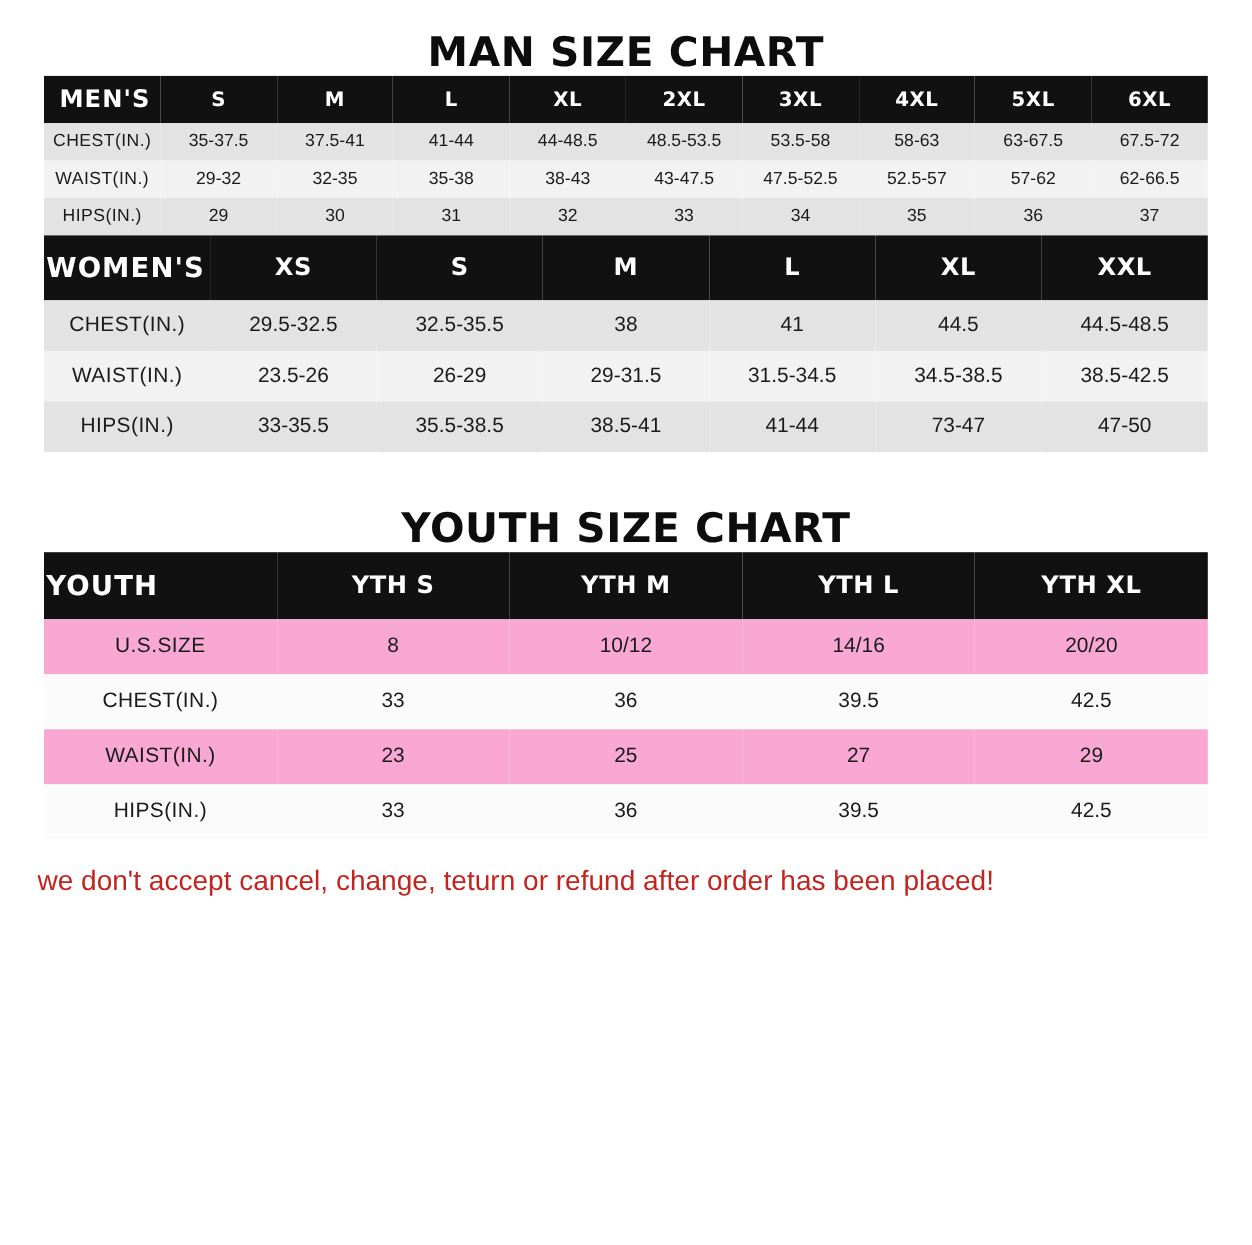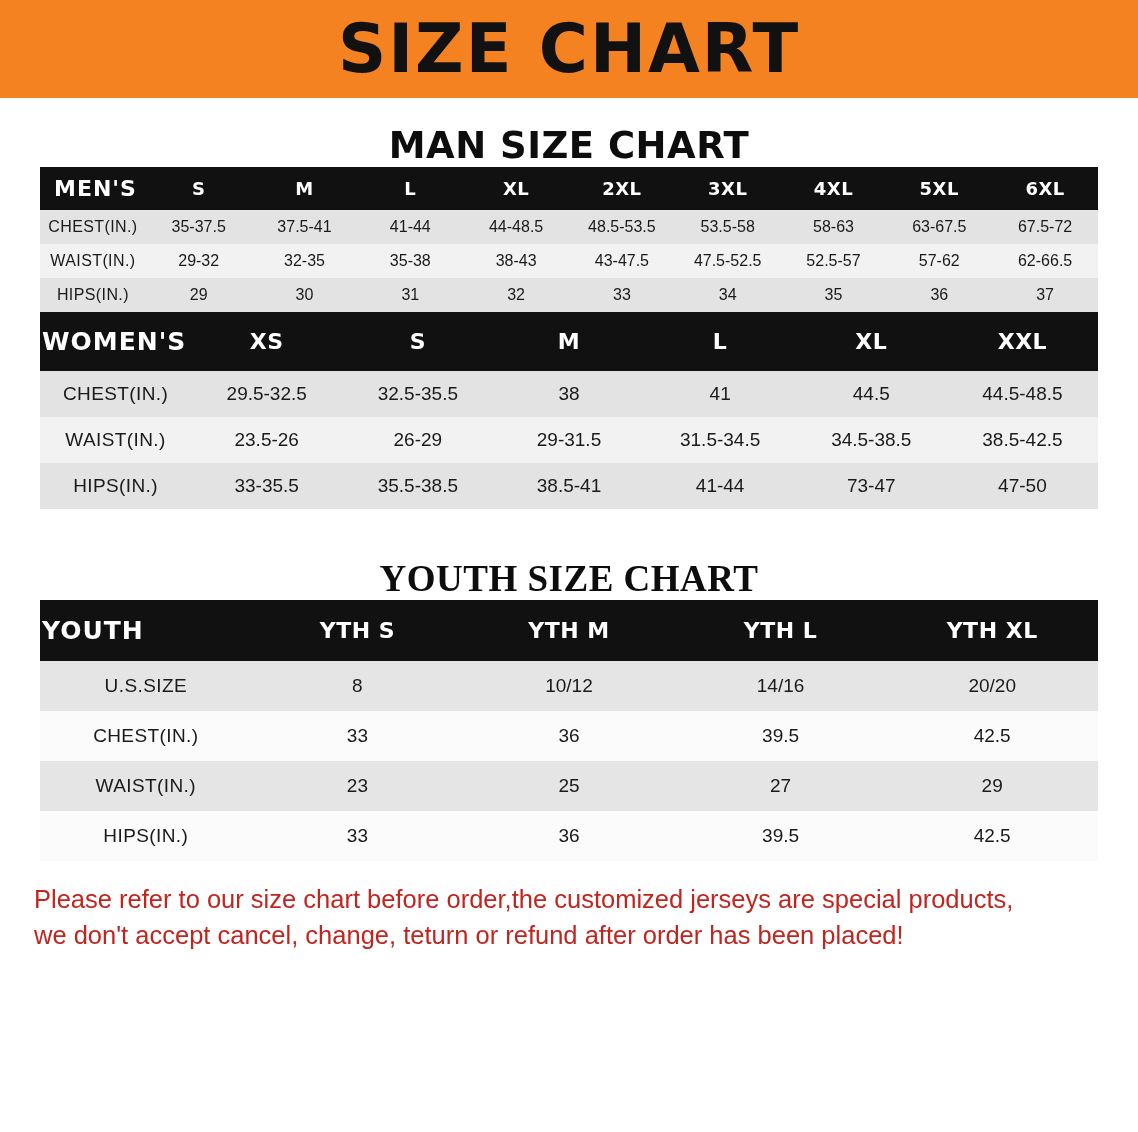--- a/index.html
+++ b/index.html
@@ -41,21 +41,21 @@
   .section-heading {
     text-align: center;
     font-family: "DejaVu Sans", sans-serif;
     font-weight: bold;
     font-size: 37px;
     color: #0d0d0d;
     letter-spacing: 0.5px;
   }
   .h-man   { margin: 26px 0 0 0; }
   .h-women { margin: 44px 0 0 0; }
-  .h-youth { margin: 48px 0 0 0; font-family: Liberation Serif, serif; }
+  .h-youth { margin: 48px 0 0 0; }
 
   
   .table-wrap {
     margin: 0 auto;
     width: 1058px;
   }
   table.size-table {
     width: 100%;
     border-collapse: collapse;
     table-layout: fixed;
@@ -102,43 +102,40 @@
   #women-table thead th { font-size: 22px; padding: 15px 2px; }
   #women-table thead th.row-label-head { font-size: 25px; }
   #women-table td { font-size: 19px; padding: 12px 2px; }
   #women-table td.row-label { font-size: 19px; }
 
   
   #youth-table thead th { font-size: 22px; padding: 16px 2px; }
   #youth-table thead th.row-label-head { font-size: 25px; }
   #youth-table td { font-size: 19px; padding: 14px 2px; }
   #youth-table td.row-label { font-size: 19px; }
-  #youth-table tbody tr.shade-a td { background: #e5e5e5; }
+  #youth-table tbody tr.shade-a td { background: #f9a8d4; }
   #youth-table tbody tr.shade-b td { background: #fbfbfb; }
 
   
   .note {
     margin: 20px 34px 0 34px;
     color: #c0251f;
     font-family: "Liberation Sans", sans-serif;
     font-size: 25.5px;
     line-height: 1.42;
     text-align: left;
   }
   .note-line { display: block; }
   .note-line.second { text-align: left; }
 </style>
 </head>
 <body>
 
 <div class="page">
 
-  <div class="banner">
-    <h1 class="banner-title">SIZE CHART</h1>
-  </div>
 
   <h2 class="section-heading h-man">MAN SIZE CHART</h2>
   <div class="table-wrap">
     <table class="size-table" id="man-table">
       <thead>
         <tr>
           <th class="row-label-head">MEN'S</th>
           <th>S</th>
           <th>M</th>
           <th>L</th>
@@ -275,17 +272,16 @@
           <td>33</td>
           <td>36</td>
           <td>39.5</td>
           <td>42.5</td>
         </tr>
       </tbody>
     </table>
   </div>
 
   <div class="note">
-    <span class="note-line">Please refer to our size chart before order,the customized jerseys are special products,</span>
     <span class="note-line second">we don't accept cancel, change, teturn or refund after order has been placed!</span>
   </div>
 
 </div>
 
 </body></html>

